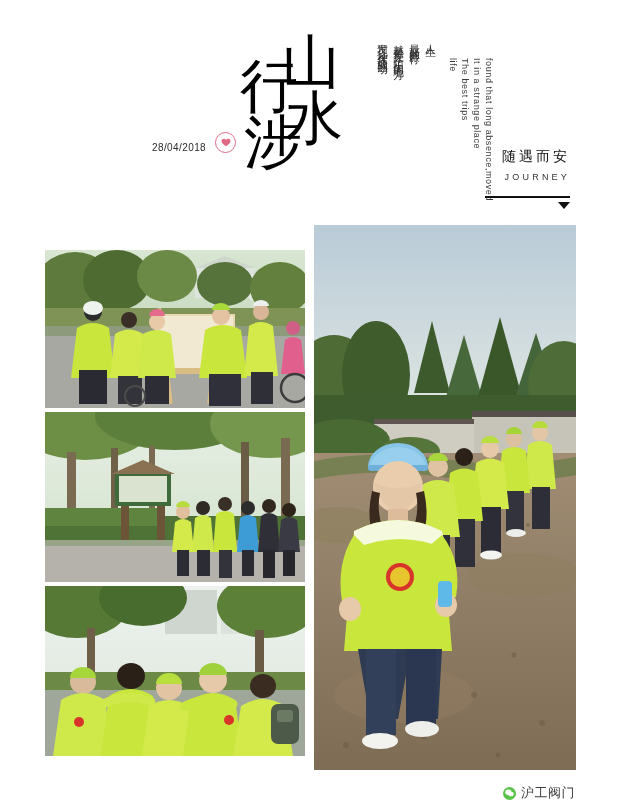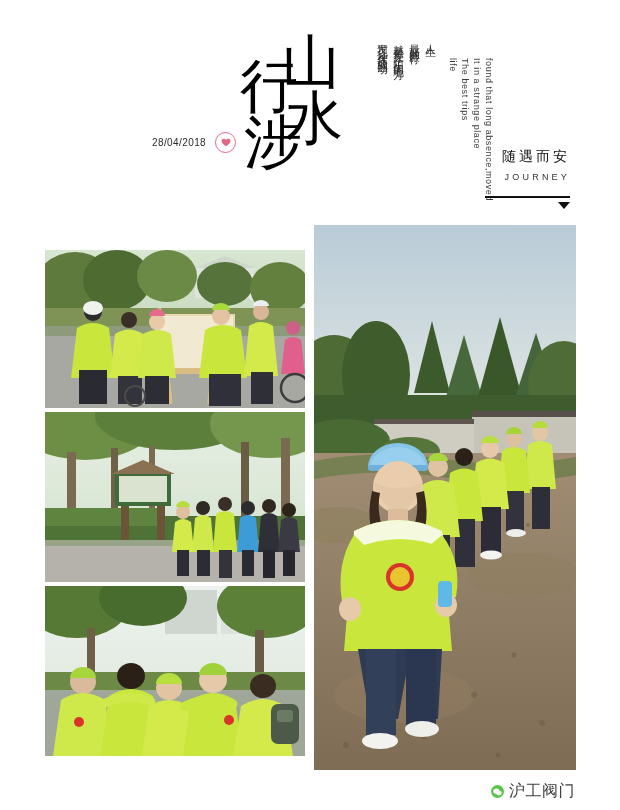--- a/index.html
+++ b/index.html
@@ -76,21 +76,21 @@
   .vte-1 { left: 446px; top: 58px; }
   .vte-2 { left: 458px; top: 58px; }
   .vte-3 { left: 470px; top: 58px; }
   .vte-4 { left: 482px; top: 58px; }
 
   .date-row {
     position: absolute;
     left: 152px;
     top: 132px;
     display: flex;
-    align-items: center;
+    align-items: flex-end;
     gap: 9px;
   }
   .date-text {
     font-family: "Liberation Sans", sans-serif;
     font-size: 10px;
     letter-spacing: 0.4px;
     color: #2b2b2b;
   }
   .heart-badge {
     width: 19px;
@@ -181,21 +181,21 @@
     width: 13px;
     height: 13px;
     border-radius: 50%;
     background: #5ac34a;
     display: flex;
     align-items: center;
     justify-content: center;
   }
   .footer-text {
     font-family: Liberation Serif, serif;
-    font-size: 16px;
+    font-size: 13px;
     color: #3d3d3d;
     letter-spacing: 0.5px;
   }
 </style>
 </head>
 <body>
 
 <div class="header">
 
   <div class="title-block">

